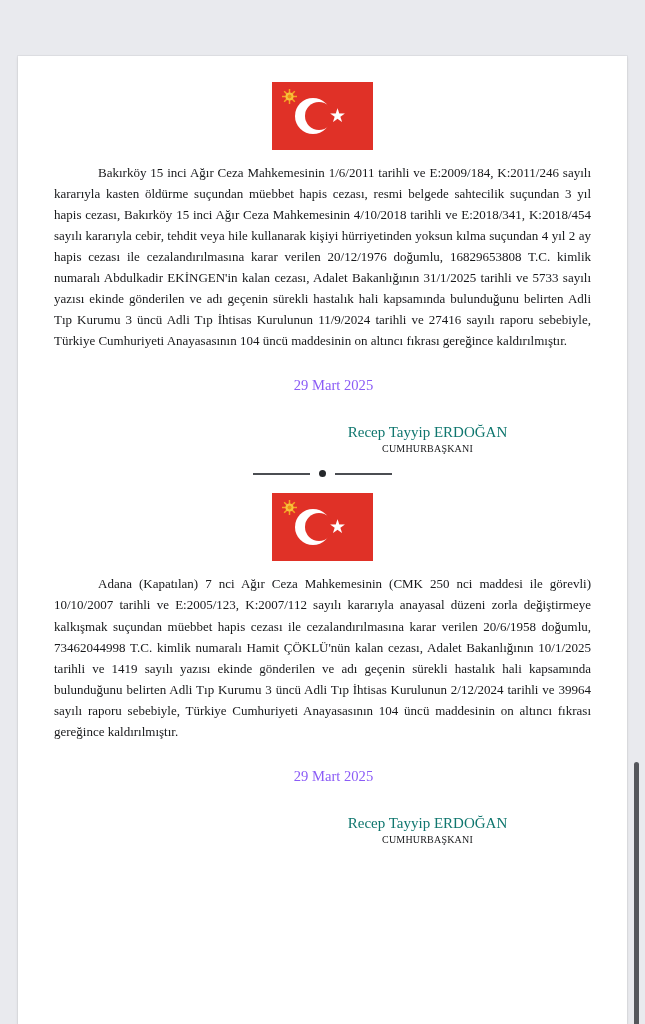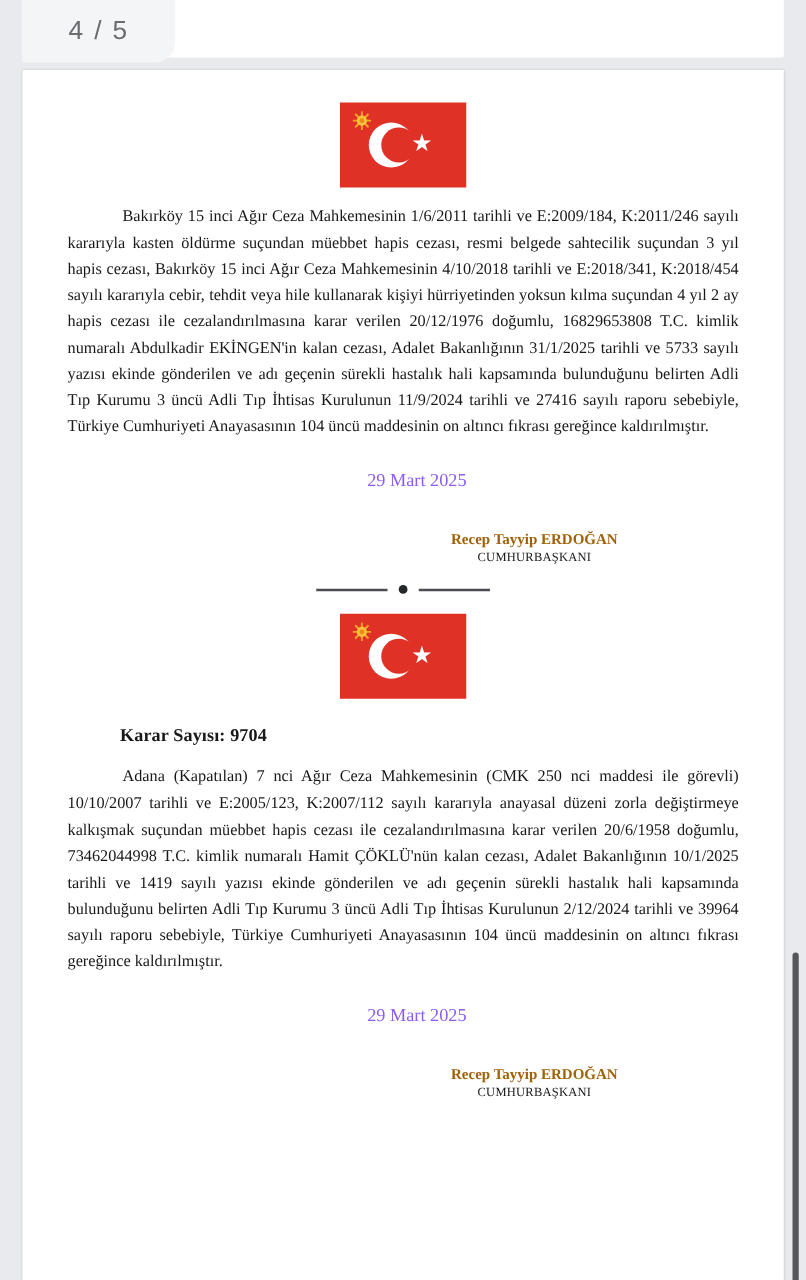--- a/index.html
+++ b/index.html
@@ -128,23 +128,23 @@
     font-size: 14.6px;
     color: #8b5cf6;
     padding-left: 22px;
   }
   .sign-block {
     margin: 30px 0 0 0;
     text-align: center;
     padding-left: 210px;
   }
   .sign-name {
-    font-weight: bold;
-    font-size: 12px;
-    color: #a16207;
+    font-weight: normal;
+    font-size: 15px;
+    color: #0f766e;
   }
   .sign-title {
     margin-top: 2px;
     font-size: 10px;
     color: #17181a;
     letter-spacing: 0.2px;
   }
 
   
   .separator {
@@ -184,25 +184,20 @@
     height: 305px;
     border-radius: 3px;
     background: #55575c;
   }
 </style>
 </head>
 <body>
 
 <div id="viewer">
 
-  <div class="topbar">
-    <div class="page-pill">
-      <span class="page-pill-label">4 / 5</span>
-    </div>
-  </div>
 
   <div class="page-card">
     <div class="page-inner">
 
       <div>
 
         <div class="flag-wrap">
           <div class="flag">
             <svg class="sun-emblem" viewBox="0 0 20 20">
               <g stroke="#f5a623" stroke-width="2">
@@ -250,21 +245,20 @@
               </g>
               <circle cx="10" cy="10" r="5.4" fill="#f7c23c"></circle>
               <circle cx="10" cy="10" r="2.6" fill="#ef8b16"></circle>
             </svg>
             <div class="crescent-outer"></div>
             <div class="crescent-inner"></div>
             <div class="star">★</div>
           </div>
         </div>
 
-        <div class="karar-no">Karar Sayısı: 9704</div>
 
         <p class="body-text">Adana (Kapatılan) 7 nci Ağır Ceza Mahkemesinin (CMK 250 nci maddesi ile görevli) 10/10/2007 tarihli ve E:2005/123, K:2007/112 sayılı kararıyla anayasal düzeni zorla değiştirmeye kalkışmak suçundan müebbet hapis cezası ile cezalandırılmasına karar verilen 20/6/1958 doğumlu, 73462044998 T.C. kimlik numaralı Hamit ÇÖKLÜ'nün kalan cezası, Adalet Bakanlığının 10/1/2025 tarihli ve 1419 sayılı yazısı ekinde gönderilen ve adı geçenin sürekli hastalık hali kapsamında bulunduğunu belirten Adli Tıp Kurumu 3 üncü Adli Tıp İhtisas Kurulunun 2/12/2024 tarihli ve 39964 sayılı raporu sebebiyle, Türkiye Cumhuriyeti Anayasasının 104 üncü maddesinin on altıncı fıkrası gereğince kaldırılmıştır.</p>
 
         <div class="decree-date">29 Mart 2025</div>
 
         <div class="sign-block">
           <div class="sign-name">Recep Tayyip ERDOĞAN</div>
           <div class="sign-title">CUMHURBAŞKANI</div>
         </div>
       </div>

